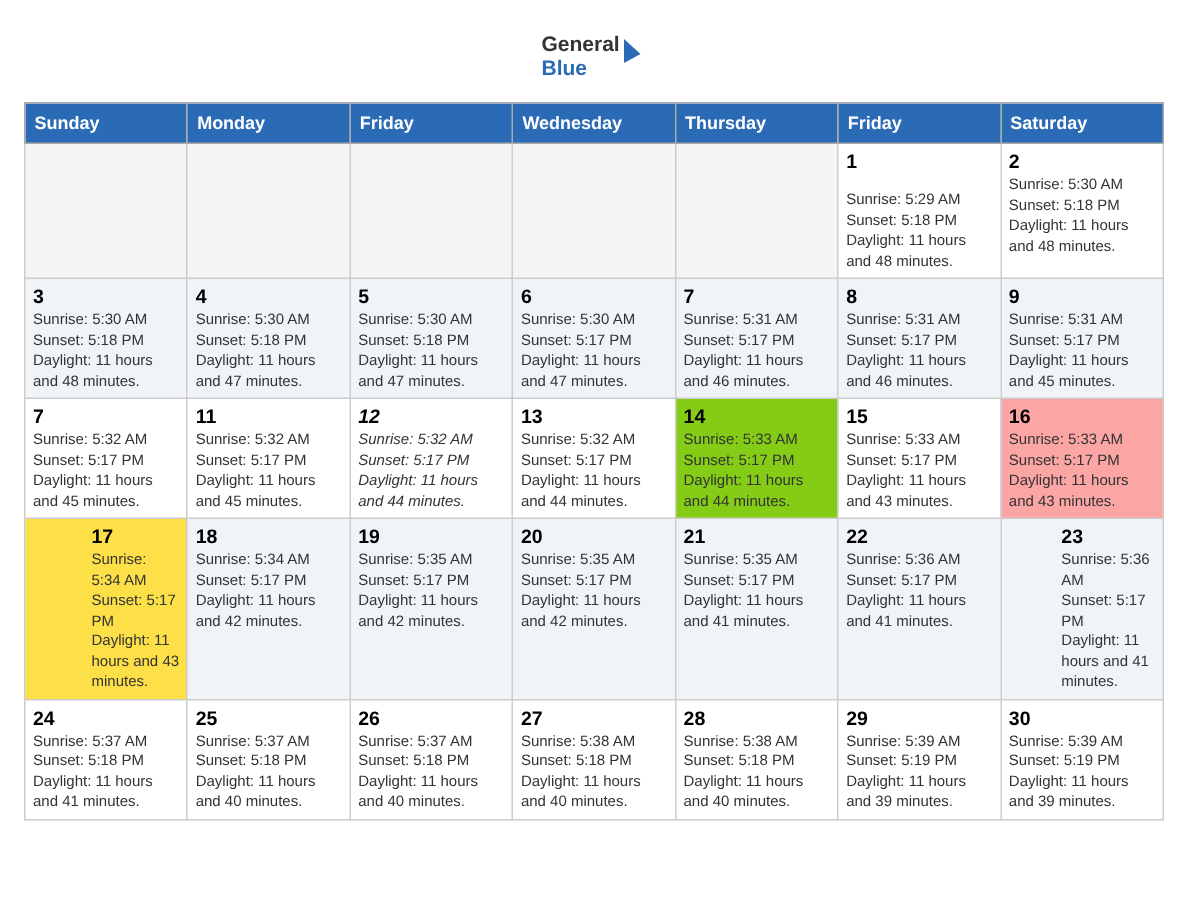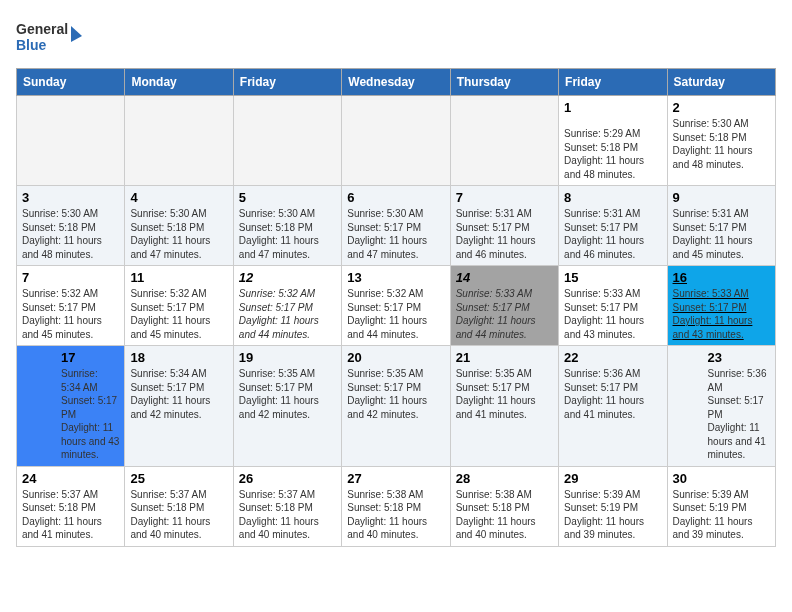--- a/index.html
+++ b/index.html
@@ -6,21 +6,21 @@
     body {
       font-family: Arial, sans-serif;
       background: #fff;
       width: 792px;
       min-height: 612px;
       padding: 16px;
     }
     .header {
       display: flex;
       align-items: flex-start;
-      justify-content: flex-start;
+      justify-content: center;
       margin-bottom: 8px;
     }
     .logo {
       display: flex;
       align-items: center;
       gap: 4px;
     }
     .title-block {
       text-align: right;
     }
@@ -188,41 +188,41 @@
           <div class="day-info" style="white-space: pre-line;">Sunrise: 5:32 AM
 Sunset: 5:17 PM
 Daylight: 11 hours and 44 minutes.</div>
         </td>
         <td style="background: rgb(255, 255, 255);">
           <span class="day-num">13</span>
           <div class="day-info" style="white-space: pre-line;">Sunrise: 5:32 AM
 Sunset: 5:17 PM
 Daylight: 11 hours and 44 minutes.</div>
         </td>
-        <td style="background: #a3a3a3; font-style: italic;">
+        <td style="background: #84cc16;">
           <span class="day-num">14</span>
           <div class="day-info" style="white-space: pre-line;">Sunrise: 5:33 AM
 Sunset: 5:17 PM
 Daylight: 11 hours and 44 minutes.</div>
         </td>
         <td style="background: rgb(255, 255, 255);">
           <span class="day-num">15</span>
           <div class="day-info" style="white-space: pre-line;">Sunrise: 5:33 AM
 Sunset: 5:17 PM
 Daylight: 11 hours and 43 minutes.</div>
         </td>
-        <td style="background: #0ea5e9; text-decoration: underline;">
+        <td style="background: #fca5a5;">
           <span class="day-num">16</span>
           <div class="day-info" style="white-space: pre-line;">Sunrise: 5:33 AM
 Sunset: 5:17 PM
 Daylight: 11 hours and 43 minutes.</div>
         </td>
       </tr>
       <tr>
-        <td style="background: #3b82f6; padding-left: 44px;">
+        <td style="background: #fde047; padding-left: 44px;">
           <span class="day-num">17</span>
           <div class="day-info" style="white-space: pre-line;">Sunrise: 5:34 AM
 Sunset: 5:17 PM
 Daylight: 11 hours and 43 minutes.</div>
         </td>
         <td style="background: rgb(240, 244, 248);">
           <span class="day-num">18</span>
           <div class="day-info" style="white-space: pre-line;">Sunrise: 5:34 AM
 Sunset: 5:17 PM
 Daylight: 11 hours and 42 minutes.</div>

